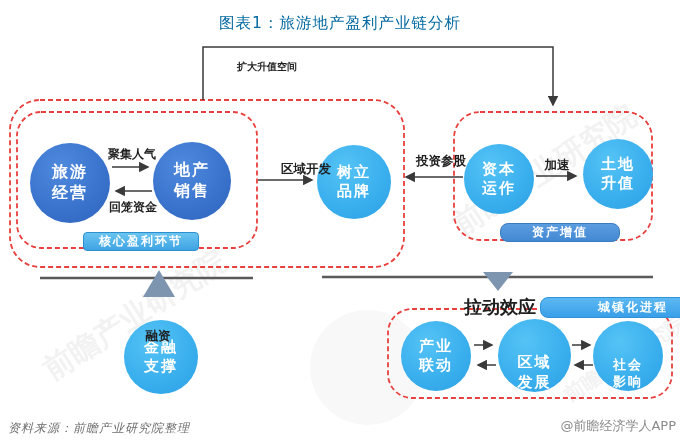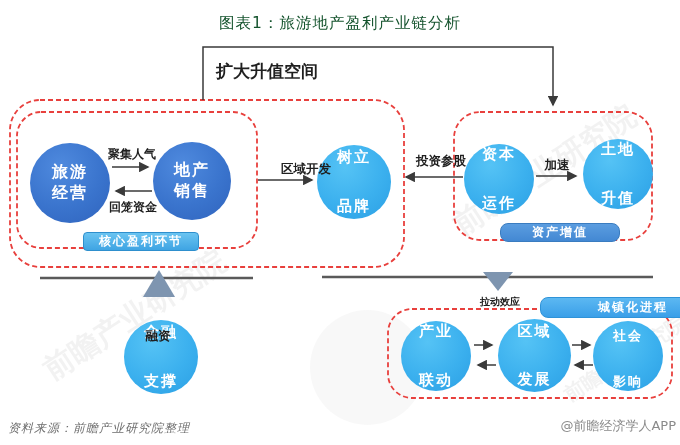--- a/index.html
+++ b/index.html
@@ -27,44 +27,44 @@
   .conn{fill:none;stroke:#3a3a3a;stroke-width:1.5;}
   .platform{stroke:#5a5a5a;stroke-width:2.4;}
   
   .node{
     position:absolute;z-index:2;border-radius:50%;
     display:flex;flex-direction:column;align-items:center;justify-content:center;
     color:#ffffff;font-weight:bold;text-align:center;letter-spacing:2px;
   }
   .node span{display:block;line-height:1.3;}
   .blue-dark{background:radial-gradient(circle at 38% 30%, #4f8ade 0%, #3a74cd 55%, #2f63bd 100%);}
-  .blue-light{background:radial-gradient(circle at 38% 30%, #55c3f5 0%, #3bb0ee 55%, #2b9fe4 100%);gap:29px;}
+  .blue-light{background:radial-gradient(circle at 38% 30%, #55c3f5 0%, #3bb0ee 55%, #2b9fe4 100%);}
   .n-tourism{left:30px;top:143px;width:80px;height:80px;font-size:16px;}
   .n-sales{left:153px;top:142px;width:78px;height:78px;font-size:16px;}
   .n-brand{left:317px;top:145px;width:74px;height:74px;font-size:15px;}
   .n-capital{left:464px;top:144px;width:70px;height:70px;font-size:15px;}
   .n-land{left:583px;top:139px;width:70px;height:70px;font-size:15px;}
   .n-finance{left:124px;top:320px;width:74px;height:74px;font-size:15px;}
   .n-industry{left:401px;top:321px;width:70px;height:70px;font-size:15px;}
-  .n-region{left:498px;top:319px;width:73px;height:73px;font-size:15px;}
+  .n-region{left:498px;top:319px;width:73px;height:73px;font-size:15px;justify-content:flex-end;}
   .n-society{left:593px;top:321px;width:70px;height:70px;font-size:13px;justify-content:flex-end;}
   
   .lbl{
     position:absolute;z-index:2;transform:translateX(-50%);
     color:#1f1f1f;font-weight:bold;white-space:nowrap;
   }
-  .l-expand{left:267px;top:60px;font-size:17px;}
+  .l-expand{left:267px;top:60px;font-size:10px;}
   .l-drive{left:497px;top:54px;font-size:13px;}
   .l-gather{left:132px;top:146px;font-size:12px;}
   .l-return{left:133px;top:199px;font-size:12px;}
   .l-regdev{left:286px;top:161px;font-size:12.5px;margin-left:20px;}
   .l-invest{left:441px;top:153px;font-size:12.5px;}
   .l-accel{left:557px;top:157px;font-size:12.5px;}
   .l-financing{left:158px;top:302px;font-size:12.5px;margin-top:26px;}
-  .l-pull{left:500px;top:295px;font-size:10px;}
+  .l-pull{left:500px;top:295px;font-size:18px;}
   
   .tag{
     position:absolute;z-index:3;color:#ffffff;font-weight:bold;
     display:flex;align-items:center;justify-content:center;
     white-space:nowrap;letter-spacing:2px;
   }
   .t-core{
     left:83px;top:232px;width:114px;height:17px;font-size:12px;
     background:linear-gradient(#6ac4f1,#3fa4e3);
     border:1px solid #2e8fcd;border-radius:4px;
@@ -75,21 +75,21 @@
     border:1px solid #3a7cc0;border-radius:8px;text-align:center;
   }
   .t-urban{
     left:540px;top:297px;width:118px;height:19px;font-size:12px;
     background:linear-gradient(#5cb8f2,#3a9fe8);
     border:1px solid #2f93d8;border-radius:8px;padding-left:33px;
   }
   
   .title{
     position:absolute;z-index:2;left:0;top:13px;width:100%;text-align:center;
-    font-size:15.5px;color:#14532d;letter-spacing:1px;
+    font-size:15.5px;color:#0369a1;letter-spacing:1px;
   }
   .src{
     position:absolute;z-index:2;left:8px;top:420px;
     font-size:12px;font-style:italic;font-weight:normal;color:#6e6e6e;letter-spacing:1px;
   }
   .credit{
     position:absolute;z-index:2;right:4px;top:417px;
     font-size:13px;color:#8a8a8a;
   }
 </style>

